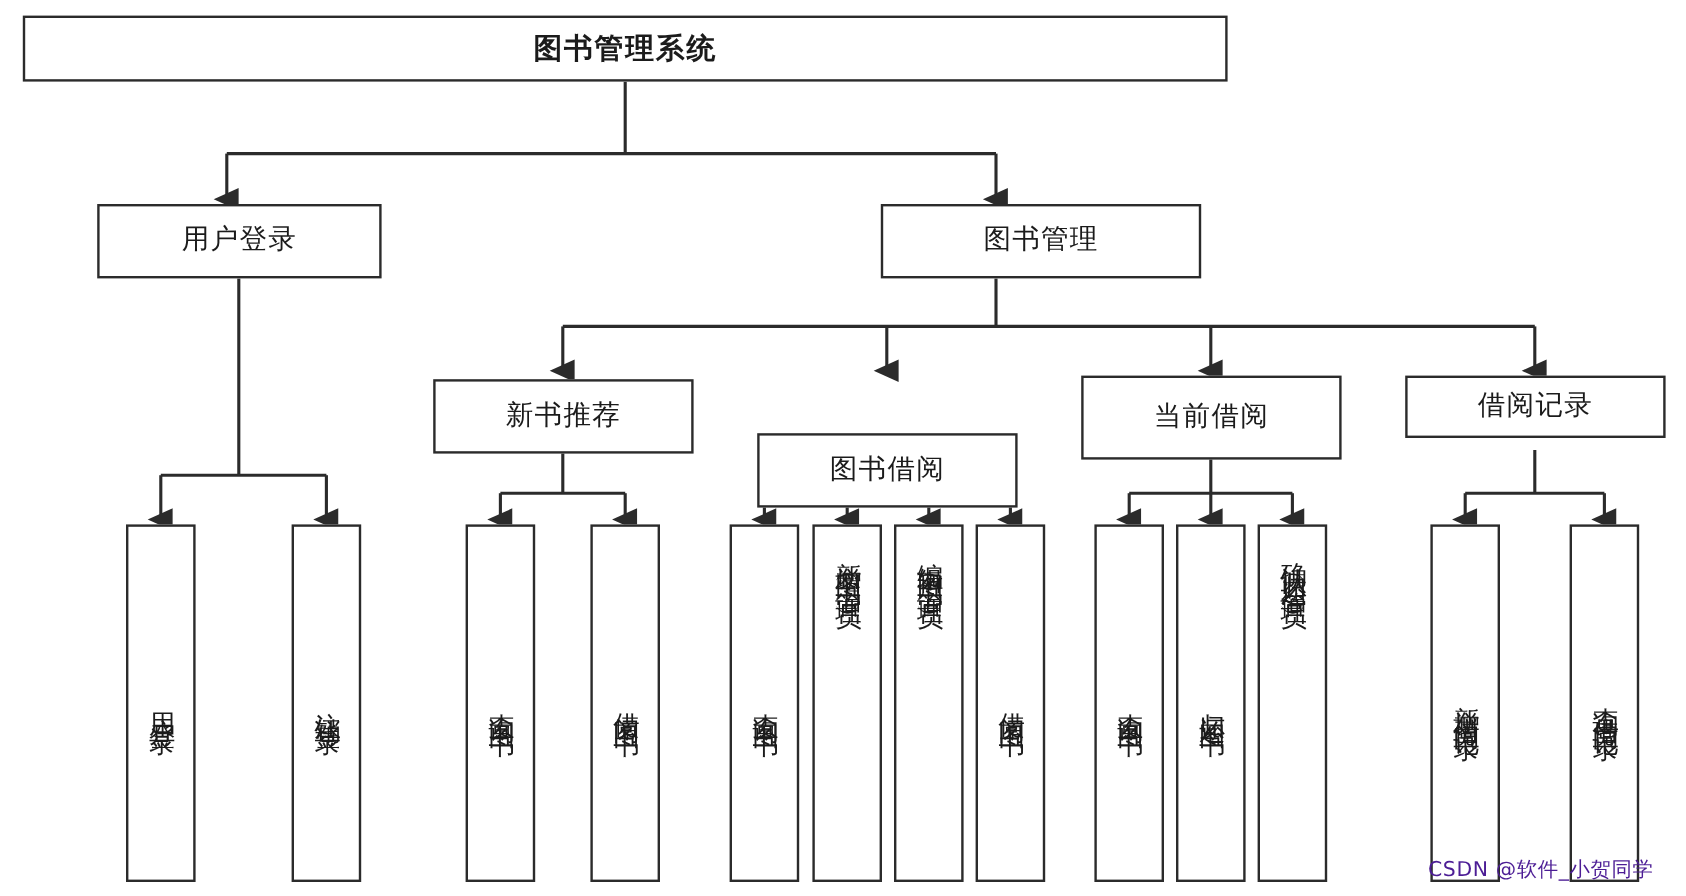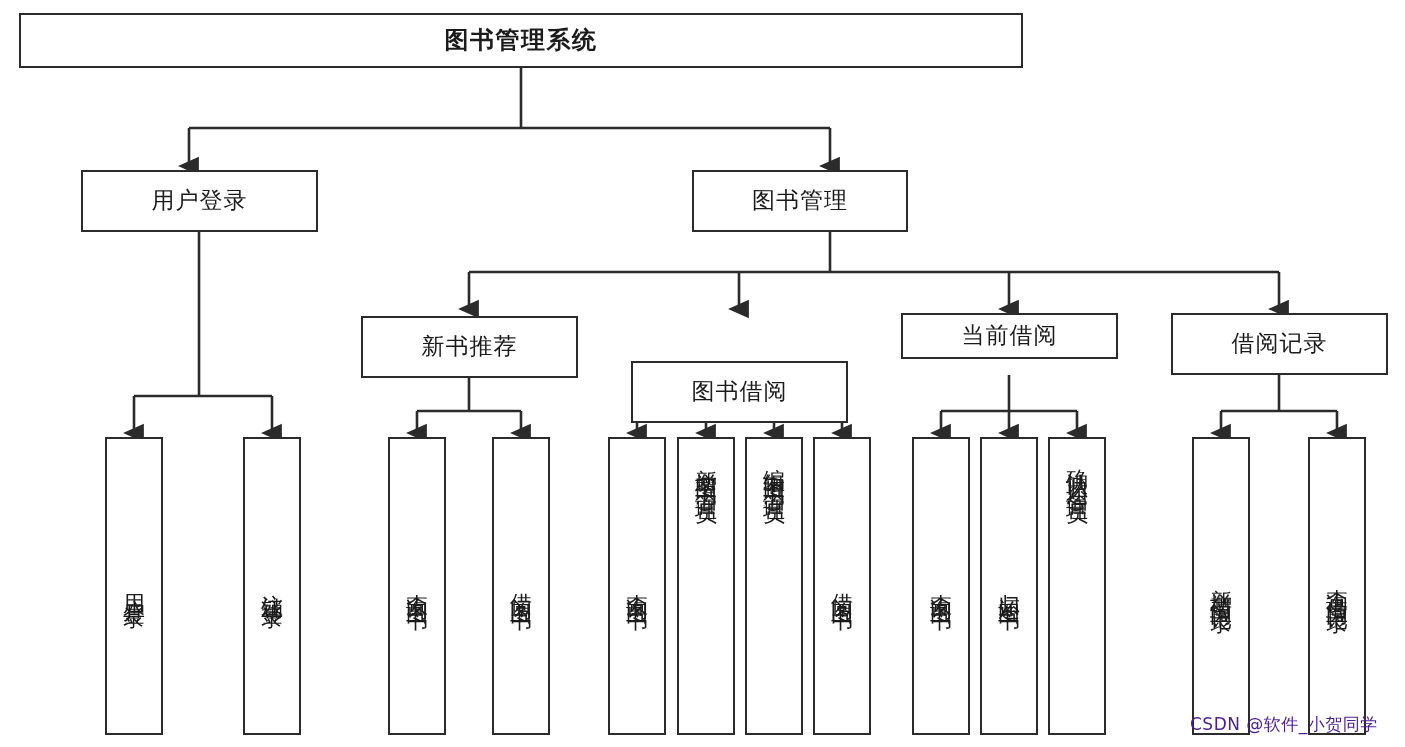--- a/index.html
+++ b/index.html
@@ -130,37 +130,37 @@
   </svg>
 
   <div class="node h root" style="left:19px; top:13px; width:1004px; height:55px;font-weight:bold;">
     <span class="lbl">图书管理系统</span>
   </div>
 
   <div class="node h" style="left:81px; top:170px; width:237px; height:62px;">
     <span class="lbl">用户登录</span>
   </div>
 
-  <div class="node h" style="left:692px; top:170px; width:216px; height:62px;">
+  <div class="node h" style="left:734px; top:170px; width:267px; height:62px;">
     <span class="lbl">图书管理</span>
   </div>
 
   <div class="node h" style="left:361px; top:316px; width:217px; height:62px;">
     <span class="lbl">新书推荐</span>
   </div>
 
   <div class="node h" style="left:631px; top:313px; width:217px; height:62px;margin-top:48px;">
     <span class="lbl">图书借阅</span>
   </div>
 
-  <div class="node h" style="left:901px; top:313px; width:217px; height:46px;">
+  <div class="node h" style="left:901px; top:313px; width:217px; height:70px;">
     <span class="lbl">当前借阅</span>
   </div>
 
-  <div class="node h" style="left:1171px; top:313px; width:217px; height:62px;">
+  <div class="node h" style="left:1171px; top:313px; width:217px; height:52px;">
     <span class="lbl">借阅记录</span>
   </div>
 
   <div class="node v mid" style="left:105px; top:437px; width:58px; height:298px;">
     <span class="lbl">用户登录</span>
   </div>
   <div class="node v mid" style="left:243px; top:437px; width:58px; height:298px;">
     <span class="lbl">注销登录</span>
   </div>
 

